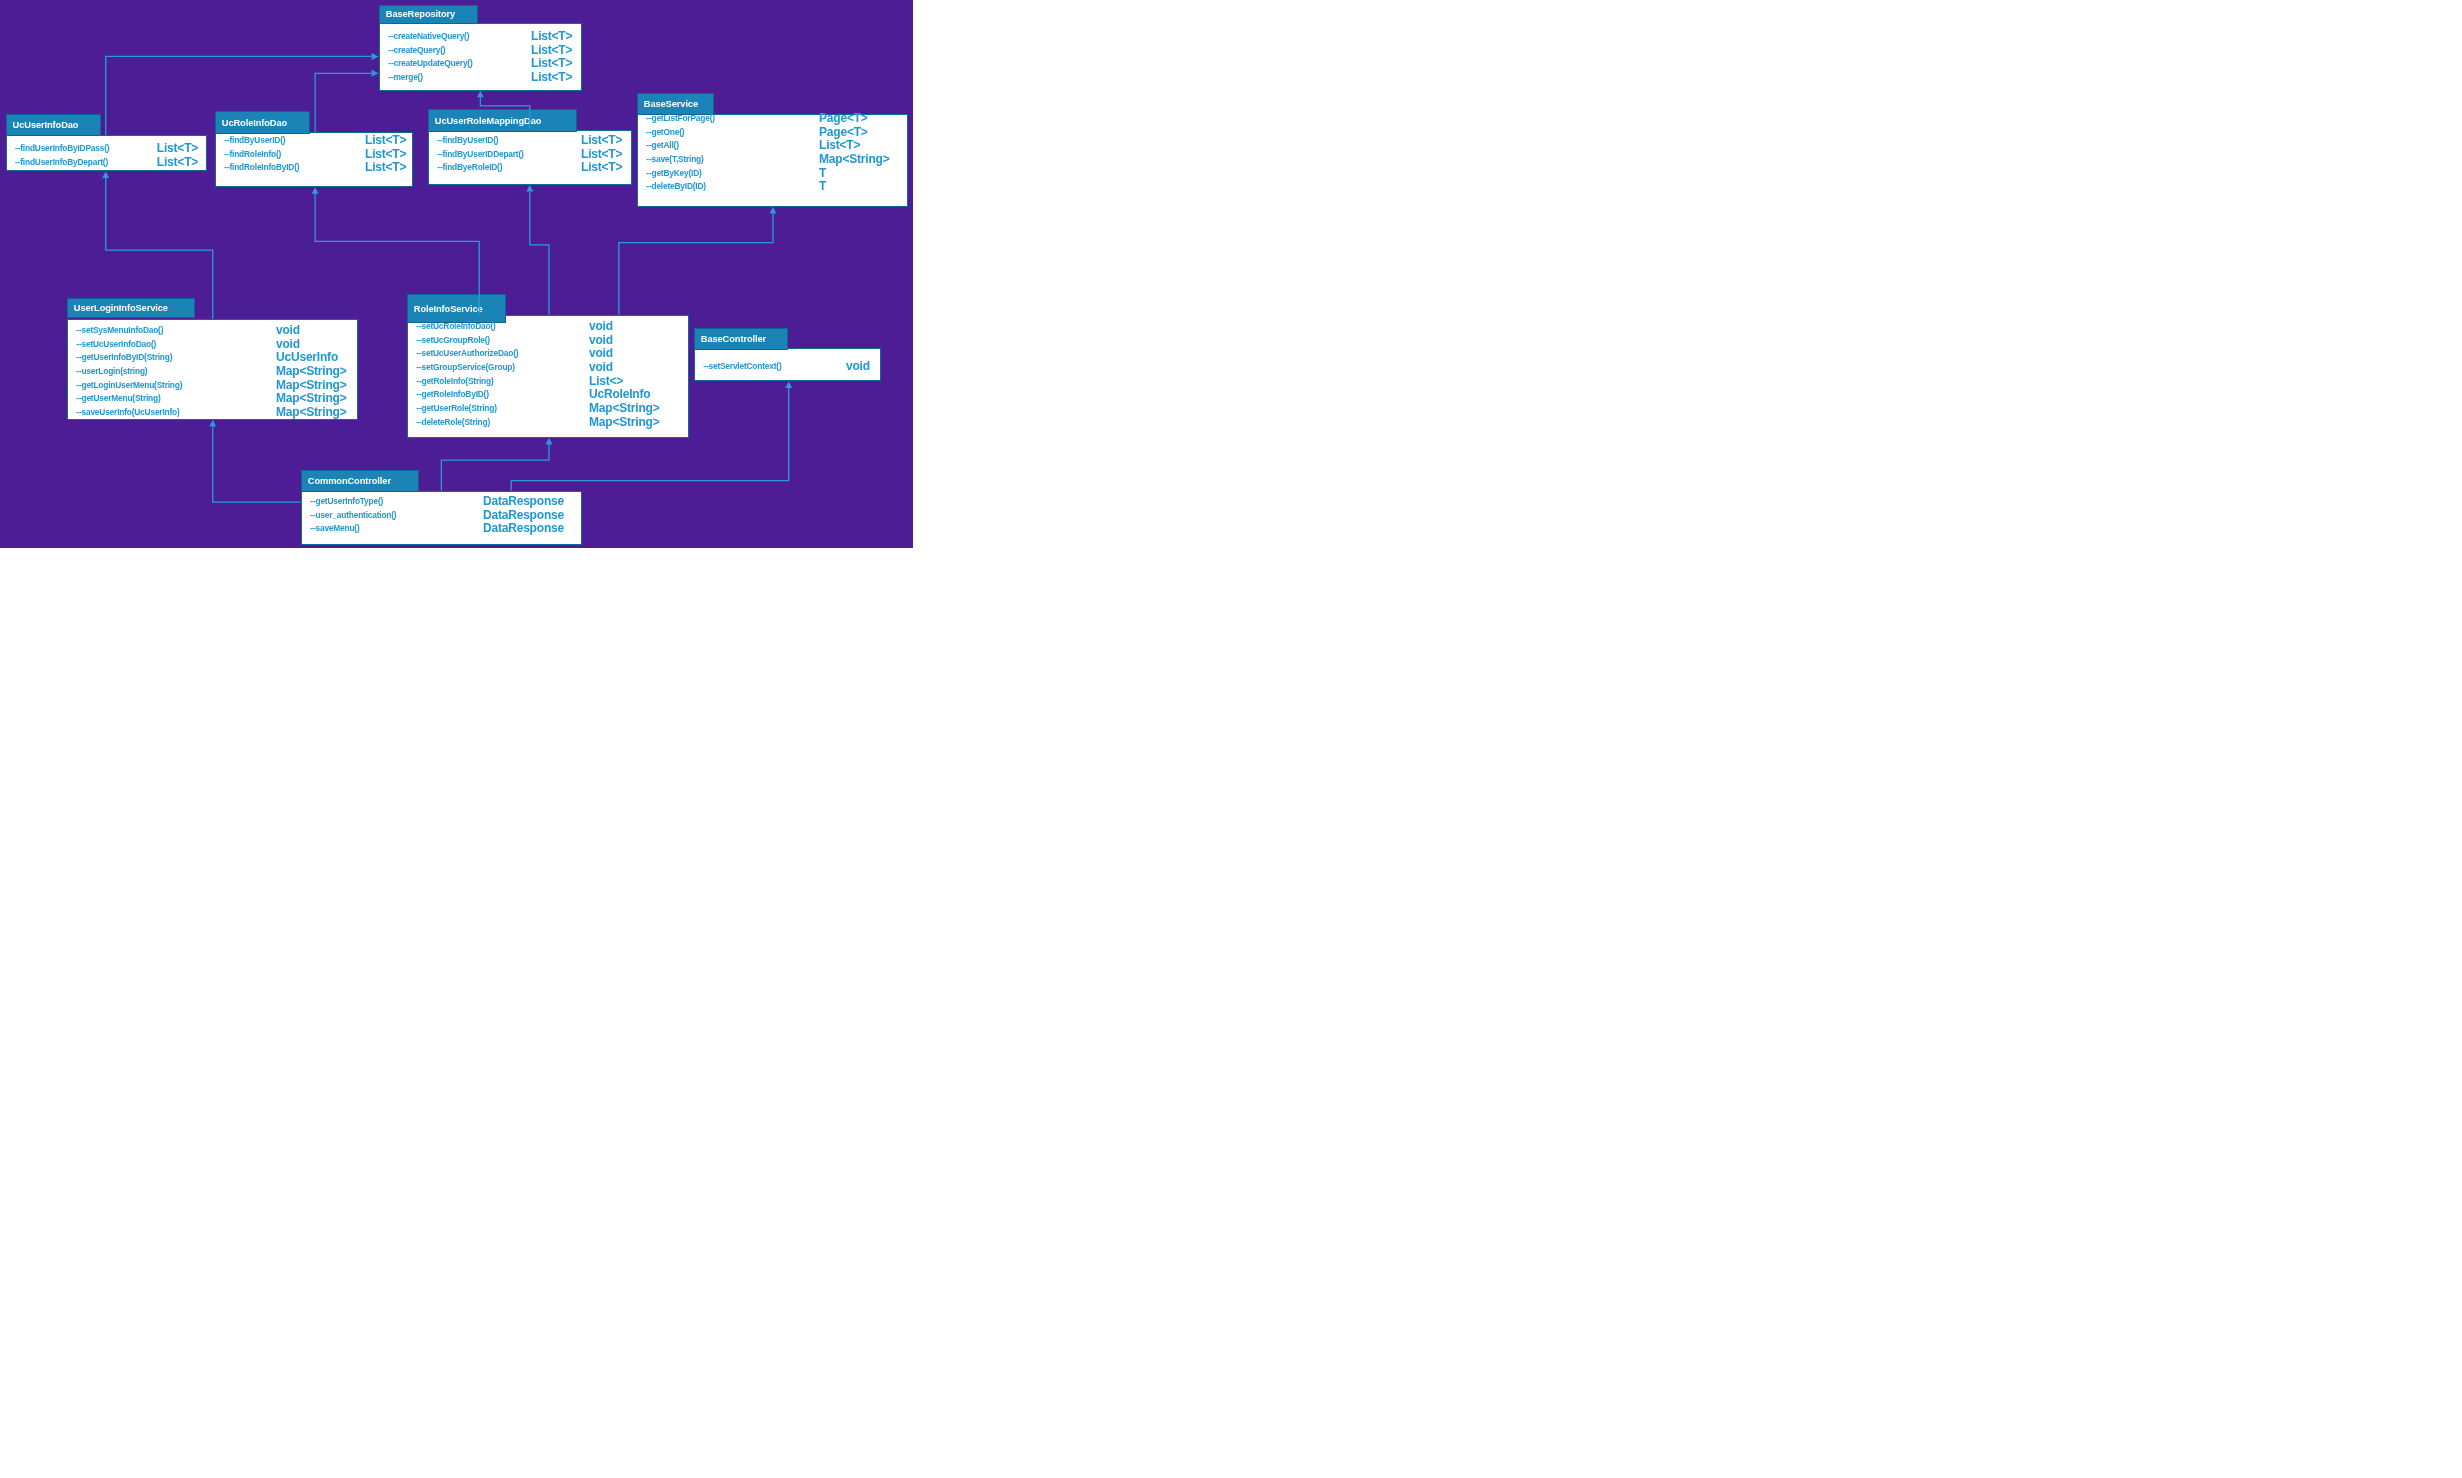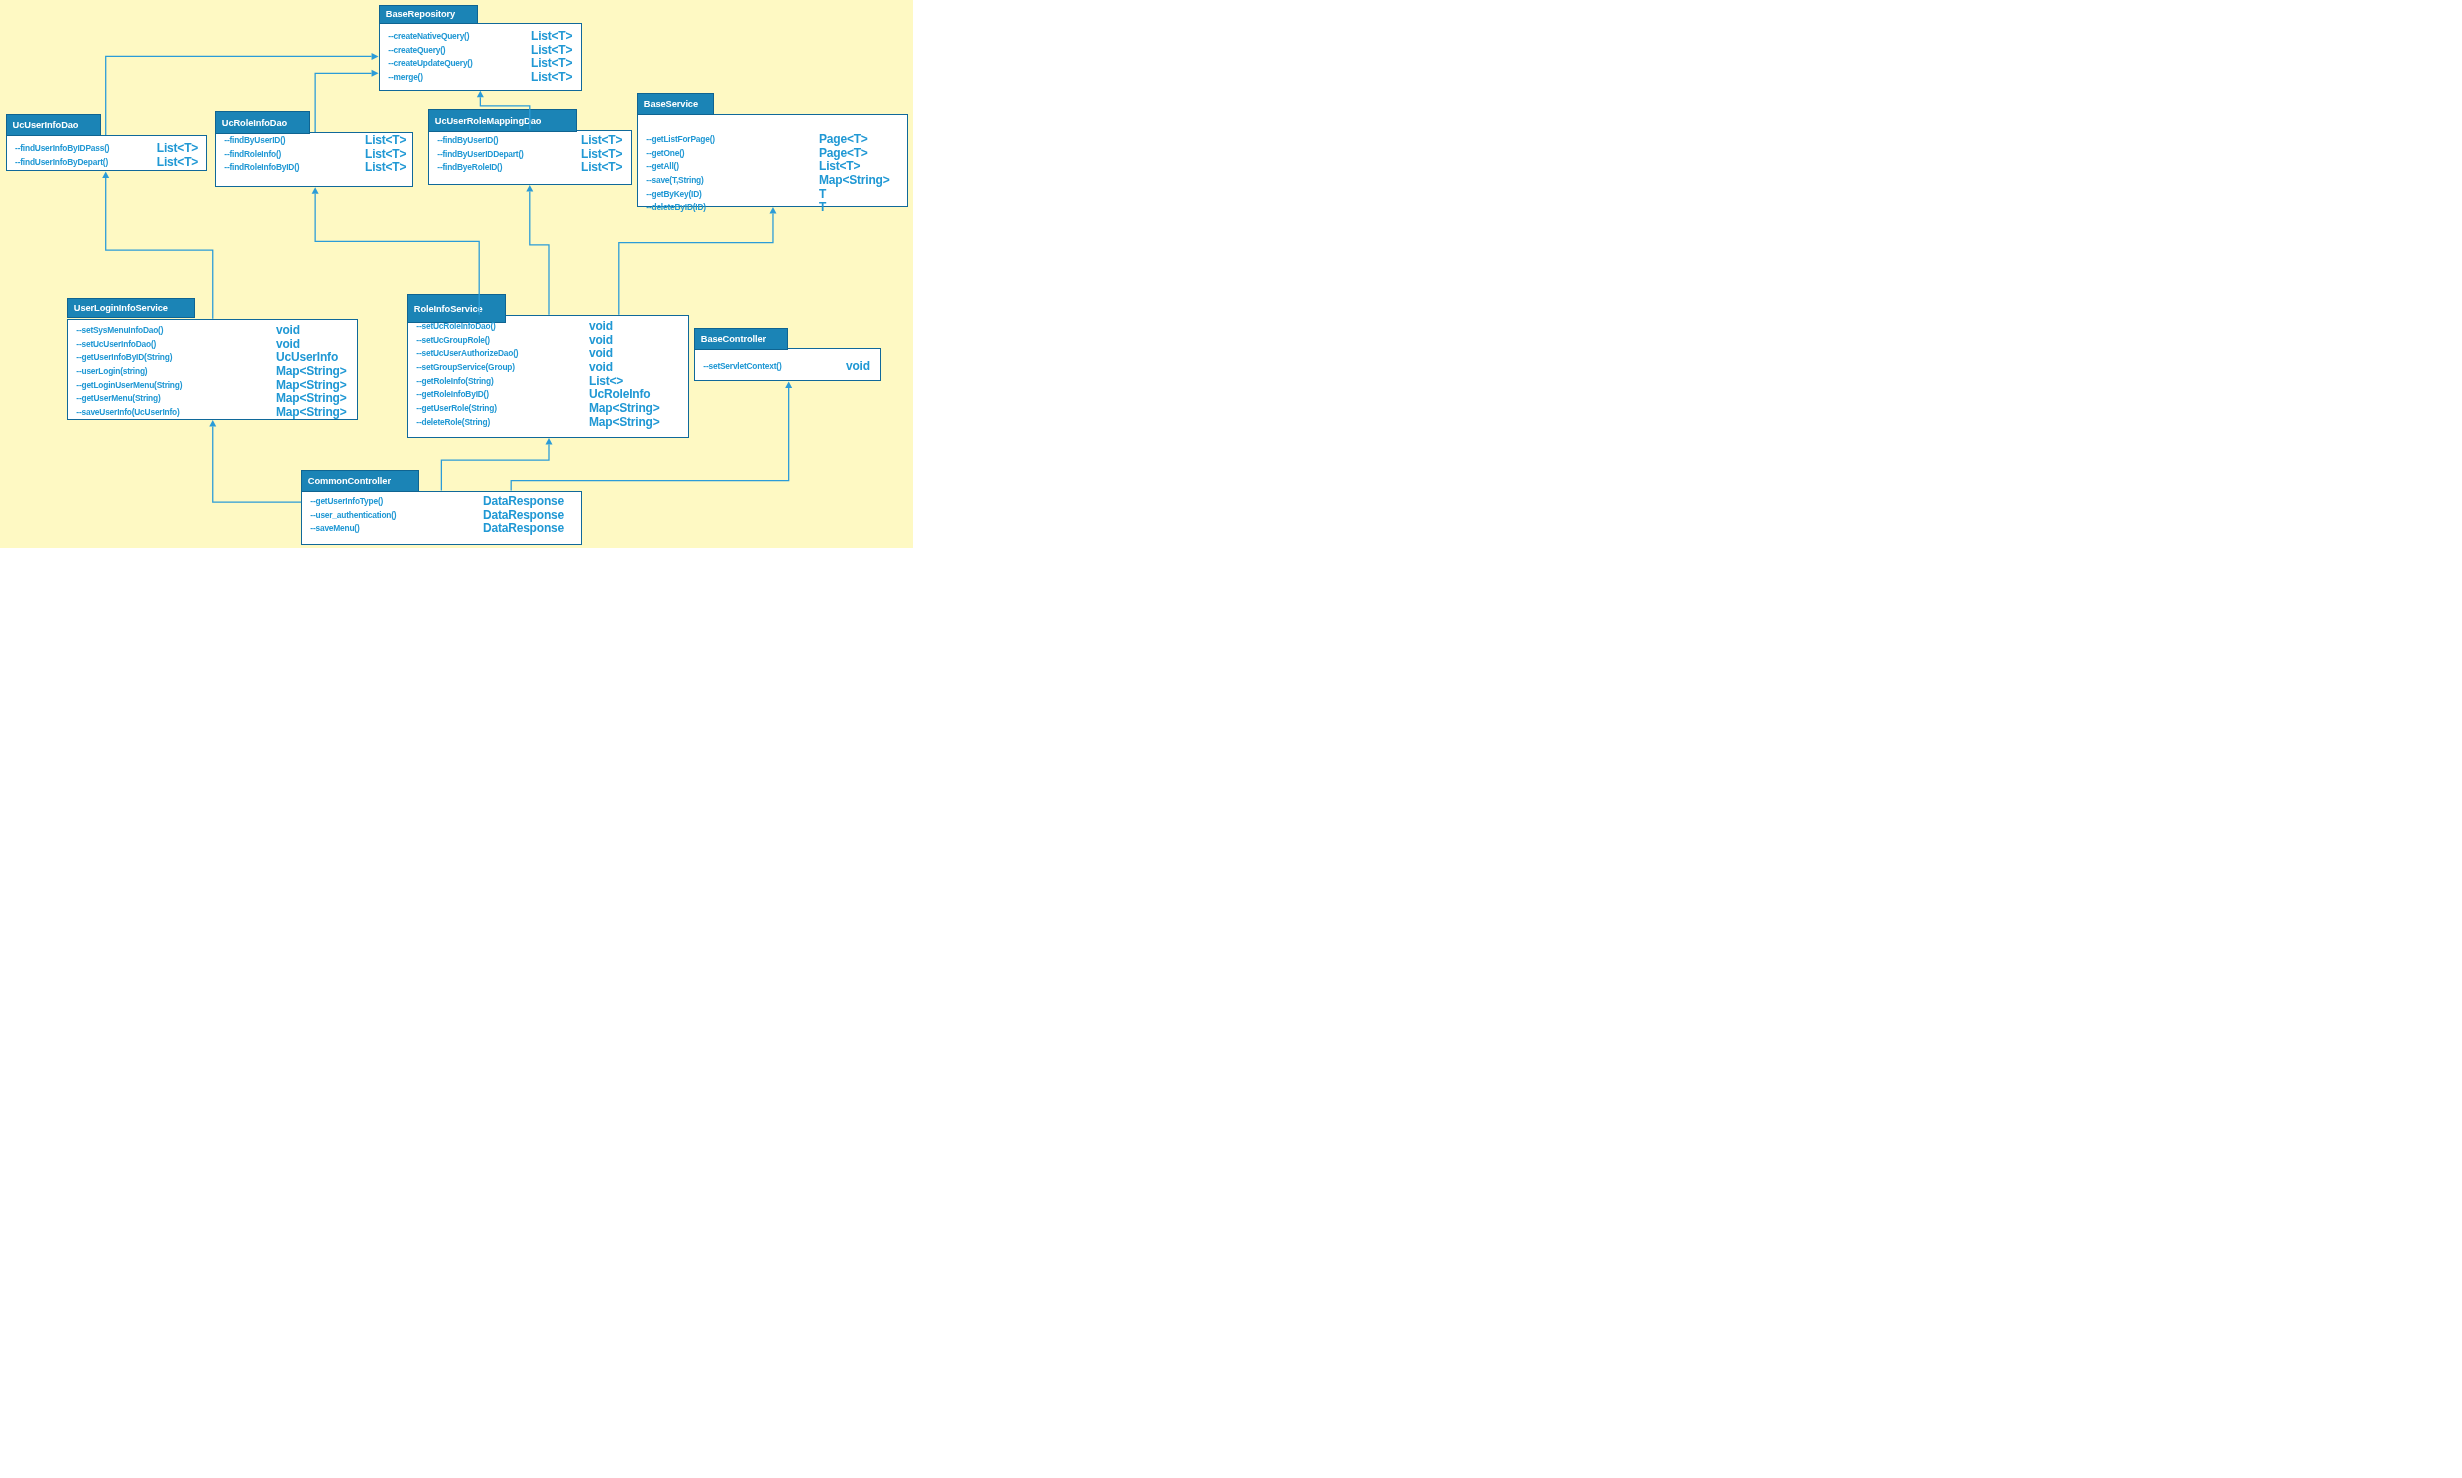--- a/index.html
+++ b/index.html
@@ -1,16 +1,16 @@
 <!DOCTYPE html>
 <html style="font-size:9.3px"><head>
 <meta charset="utf-8">
 <style>
   html,body{margin:0;padding:0;background:#ffffff;}
-  #canvas{position:relative;width:913px;height:548px;background:#fef9c3;overflow:hidden;
+  #canvas{position:relative;width:913px;height:548px;background:#4c1d95;overflow:hidden;
           font-family:"Liberation Sans", sans-serif;}
   .uml-class{position:absolute;}
   .tab{position:absolute;background:#1b84b6;border:1.2px solid #0f6491;box-sizing:border-box;
        color:#ffffff;font-weight:700;font-size:9.3px;letter-spacing:-0.1px;
        display:flex;align-items:center;padding-left:5.8px;z-index:3;}
   .bodybox{position:absolute;background:#ffffff;border:1.2px solid #10699a;box-sizing:border-box;z-index:1;}
   .rows{position:absolute;left:0;right:0;}
   .row{position:relative;height:13.7px;line-height:13.7px;white-space:nowrap;}
   .sig{position:absolute;left:9.3px;color:#2098d4;font-weight:700;font-size:8.4px;letter-spacing:-0.2px;}
   .ret{position:absolute;color:#2098d4;font-weight:700;font-size:12px;letter-spacing:-0.2px;}
@@ -22,21 +22,21 @@
   #body-uc_user_info_dao{left:5.8px;top:135px;width:201px;height:36px;}
   #rows-uc_user_info_dao{top:142px;}
   #tab-uc_role_info_dao{left:215px;top:111px;width:95px;height:23px;}
   #body-uc_role_info_dao{left:215px;top:132px;width:198px;height:55px;}
   #rows-uc_role_info_dao{top:134px;}
   #tab-uc_user_role_mapping_dao{left:428px;top:109px;width:149px;height:23px;}
   #body-uc_user_role_mapping_dao{left:428px;top:130px;width:204px;height:55px;}
   #rows-uc_user_role_mapping_dao{top:134px;}
   #tab-base_service{left:637px;top:93px;width:77px;height:22px;}
   #body-base_service{left:637px;top:114px;width:271px;height:93px;}
-  #rows-base_service{top:133px;}
+  #rows-base_service{top:112px;}
   #tab-user_login_info_service{left:67px;top:298px;width:128px;height:20px;}
   #body-user_login_info_service{left:67px;top:319px;width:291px;height:101px;}
   #rows-user_login_info_service{top:324px;}
   #tab-role_info_service{left:407px;top:294px;width:99px;height:29px;}
   #body-role_info_service{left:407px;top:315px;width:282px;height:123px;}
   #rows-role_info_service{top:320px;}
   #tab-base_controller{left:694px;top:328px;width:94px;height:21.5px;}
   #body-base_controller{left:694px;top:348px;width:187px;height:33px;}
   #rows-base_controller{top:360px;text-align:center;}
   #tab-common_controller{left:301px;top:470px;width:118px;height:21.5px;}

